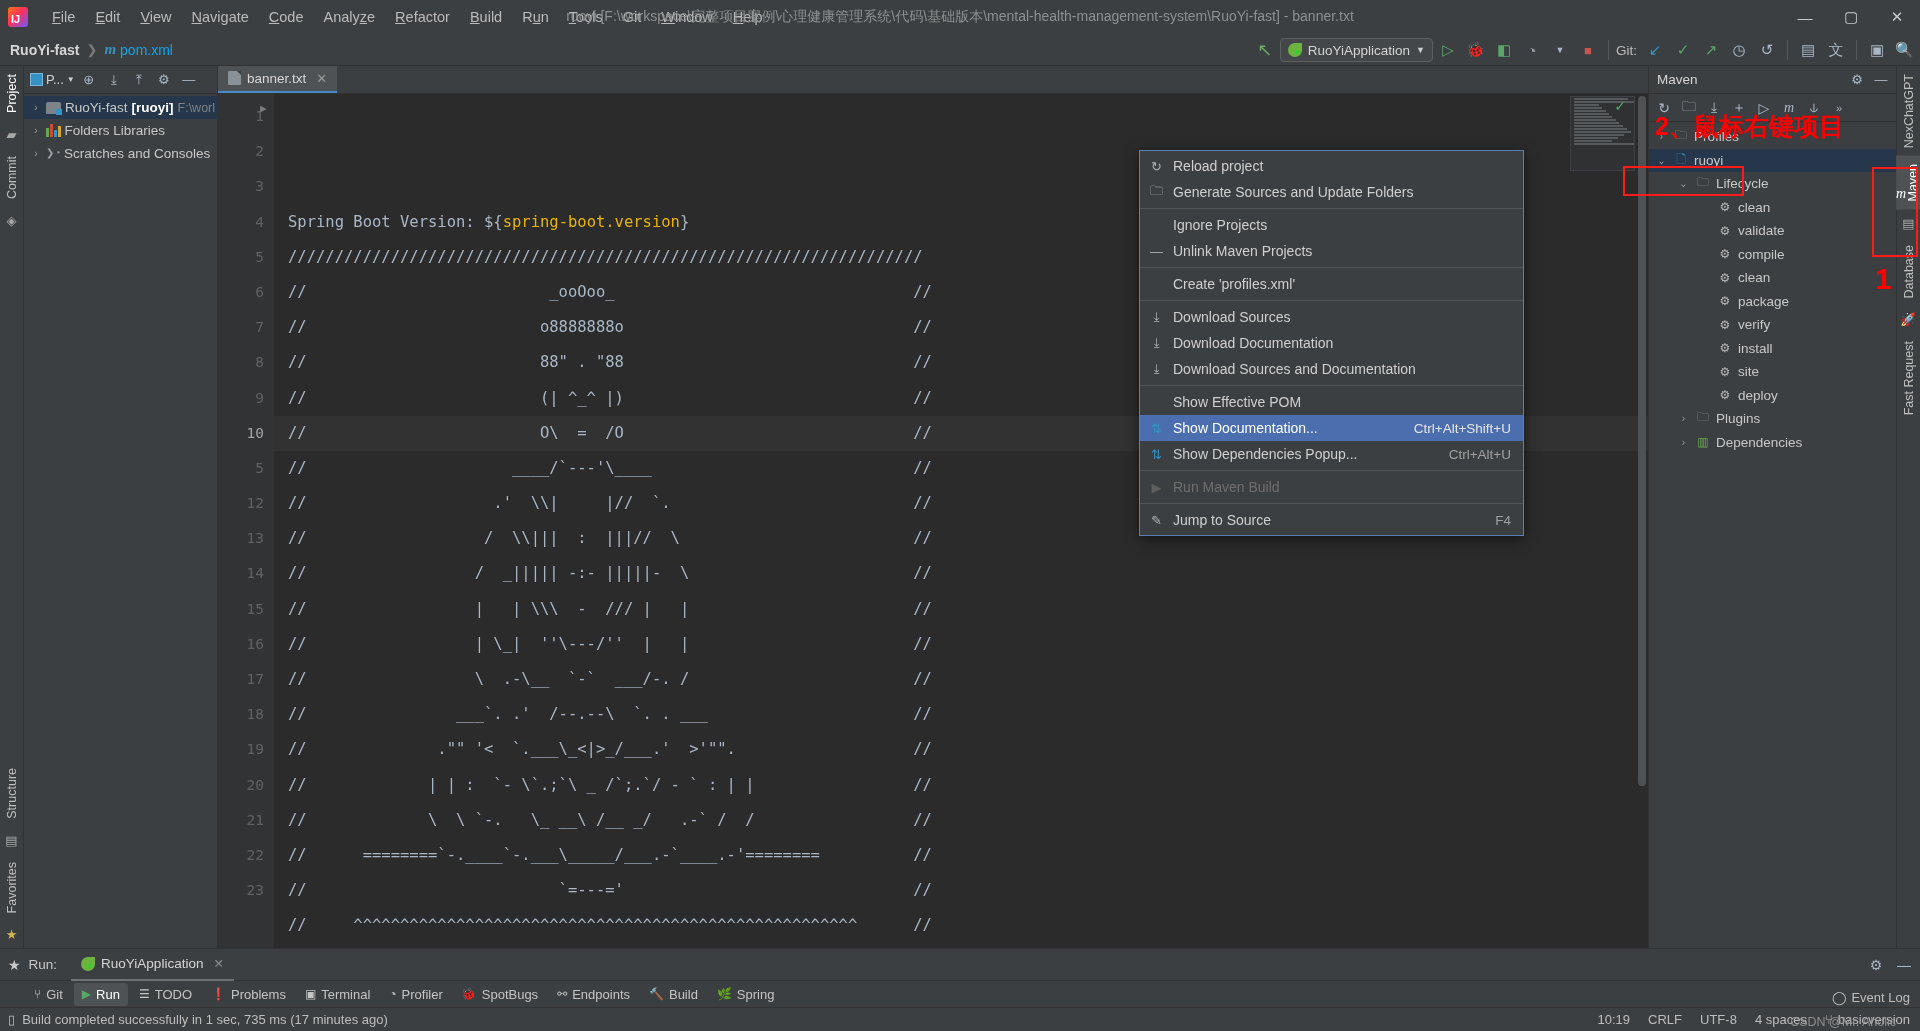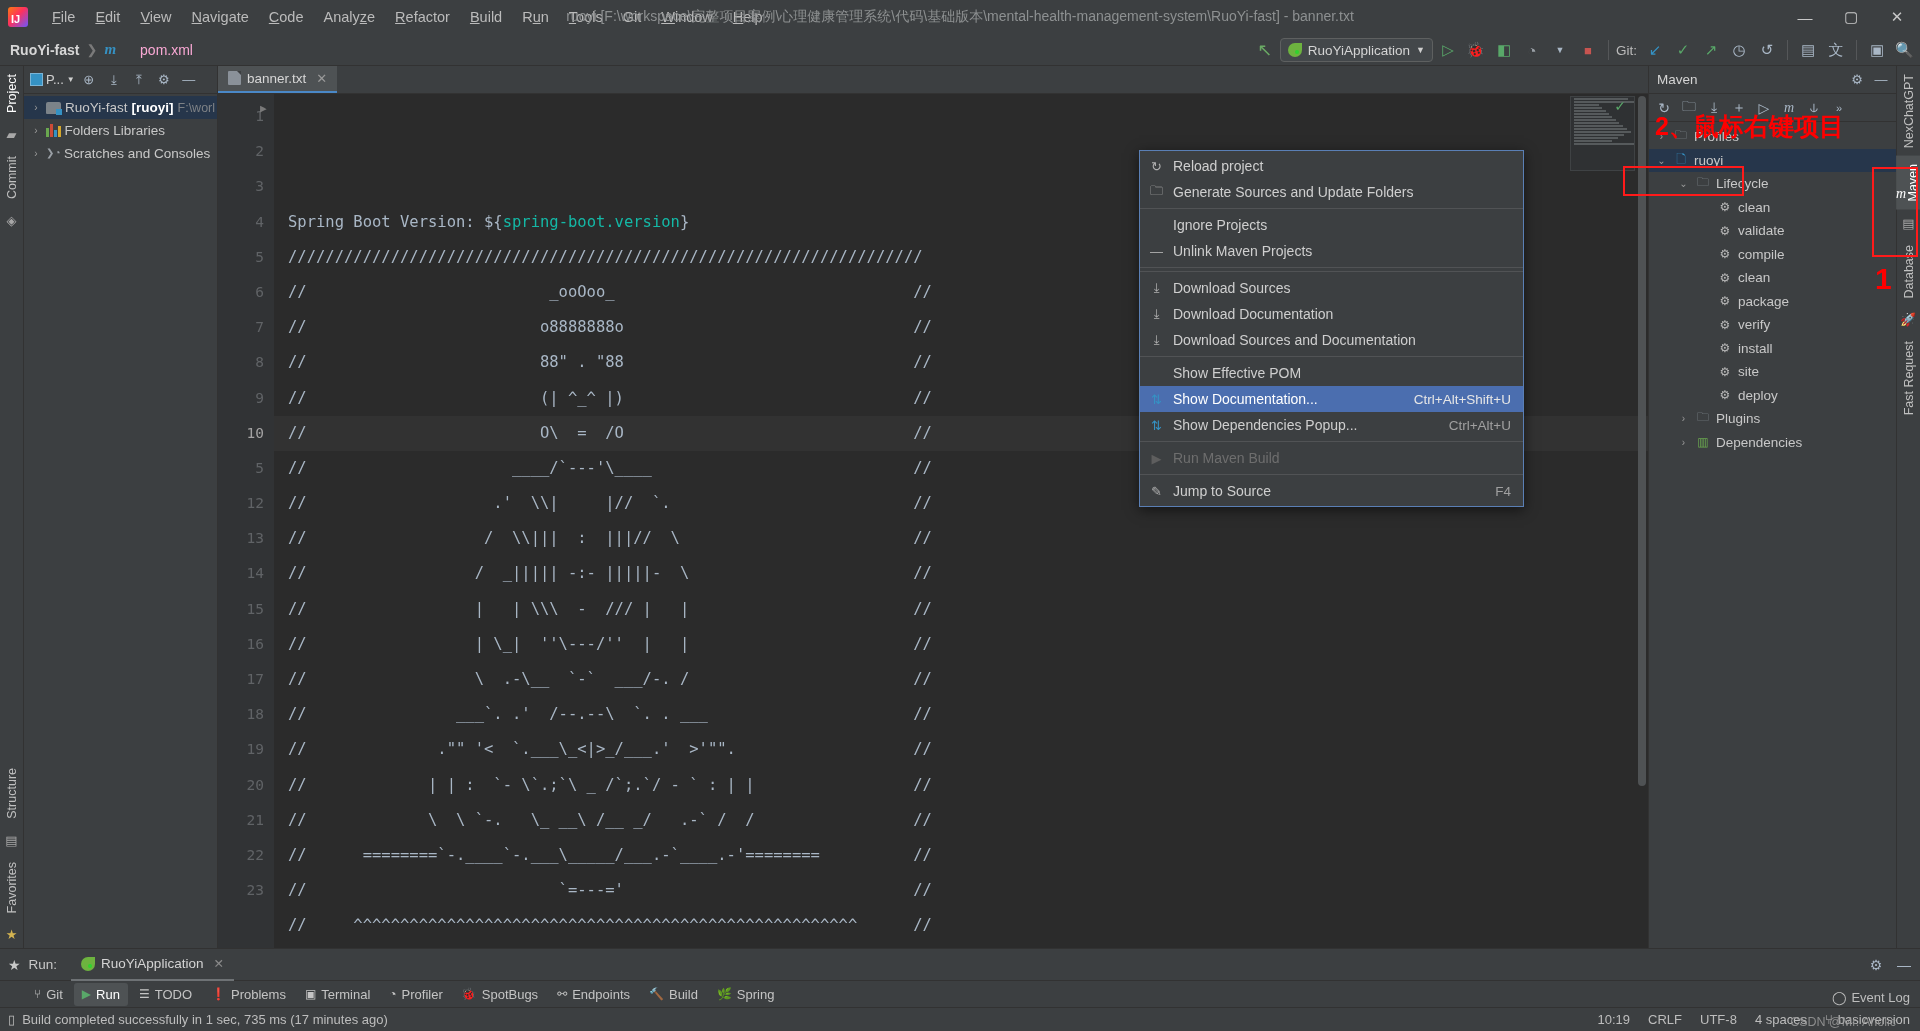--- a/index.html
+++ b/index.html
@@ -38,21 +38,21 @@
 
   
   .navbar {
     height: 32px; flex: 0 0 32px; background: #3c3f41; display: flex; align-items: center;
     padding-left: 10px; border-bottom: 1px solid #323232; position: relative;
   }
   .crumb { display: flex; align-items: center; font-size: 14px; }
   .crumb .b1 { color: #d6d6d6; font-weight: bold; }
   .crumb .sep { color: #7a7a7a; margin: 0 7px; font-size: 13px; }
   .crumb .mico { color: #3592c4; font-weight: bold; font-style: italic; font-size: 15px; margin-right: 4px; font-family: "Liberation Serif", serif;}
-  .crumb .b2 { color: #f9a8d4; margin-left: 20px; }
+  .crumb .b2 { color: #0ea5e9; }
 
   .tb-right { position: absolute; right: 2px; top: 0; height: 32px; display: flex; align-items: center; gap: 2px; }
   .tb-ico { width: 26px; height: 26px; display:flex; align-items:center; justify-content:center; font-size: 15px; color:#a9b7c6; border-radius:3px;}
   .runcfg {
     display:flex; align-items:center; gap:6px; height:24px; padding:0 7px;
     border:1px solid #5e6060; border-radius:4px; background:#43474a; font-size:13.5px; color:#d4d4d4;
   }
   .spring-leaf { width:14px;height:14px;border-radius:50% 0 50% 50%; background:#6db33f; position:relative;}
   .spring-leaf::after{content:"";position:absolute;left:7px;top:7px;width:4px;height:4px;border-radius:50%;background:#2fd32f;}
   .divider-v { width:1px; height:20px; background:#555759; margin:0 5px; }
@@ -102,21 +102,21 @@
     font-size:14.5px; text-align:right; padding-top:5px; position:relative;
   }
   .gutter .ln { height:35.2px; line-height:35.2px; padding-right:10px;}
   .gutter .ln.cur { color:#a4a3a3; }
   .gutter .runmark { position:absolute; left:42px; top:8px; color:#7a7a7a; font-size:11px;}
   .code {
     flex:1 1 auto; overflow:hidden; position:relative; background:#2b2b2b;
     font-family:"DejaVu Sans Mono", monospace; font-size:15.5px; line-height:35.2px;
     color:#a9b7c6; padding-left:14px; padding-top:5px; white-space:pre;
   }
-  .code .orange { color:#14b8a6; }
+  .code .orange { color:#eab308; }
   .code .kw { color:#a9b7c6; }
   .caret-line { position:absolute; left:0; right:0; height:35.2px; background:#323232; }
 
   .scrollbar-v { position:absolute; right:0; top:0; width:13px; bottom:0; background:transparent;}
   .scrollbar-v .thumb { position:absolute; right:2px; top:2px; width:8px; height:690px; background:#4f5254; border-radius:4px;}
 
   
   .minimap { position:absolute; right:13px; top:2px; width:65px; height:75px; background:#2f3133; border:1px solid #3f4244; overflow:hidden;}
   .minimap .mml { height:2px; background:#565a5c; margin:1px 3px; }
 
@@ -484,20 +484,24 @@
       <div class="cmsep"></div>
       <div class="cmi">
         <span class="cmico"></span>
         <span class="lbl">Ignore Projects</span>
       </div>
       <div class="cmi">
         <span class="cmico">—</span>
         <span class="lbl">Unlink Maven Projects</span>
       </div>
       <div class="cmsep"></div>
+      <div class="cmi">
+        <span class="cmico"></span>
+        <span class="lbl">Create 'profiles.xml'</span>
+      </div>
       <div class="cmsep"></div>
       <div class="cmi">
         <span class="cmico">⤓</span>
         <span class="lbl">Download Sources</span>
       </div>
       <div class="cmi">
         <span class="cmico">⤓</span>
         <span class="lbl">Download Documentation</span>
       </div>
       <div class="cmi">

